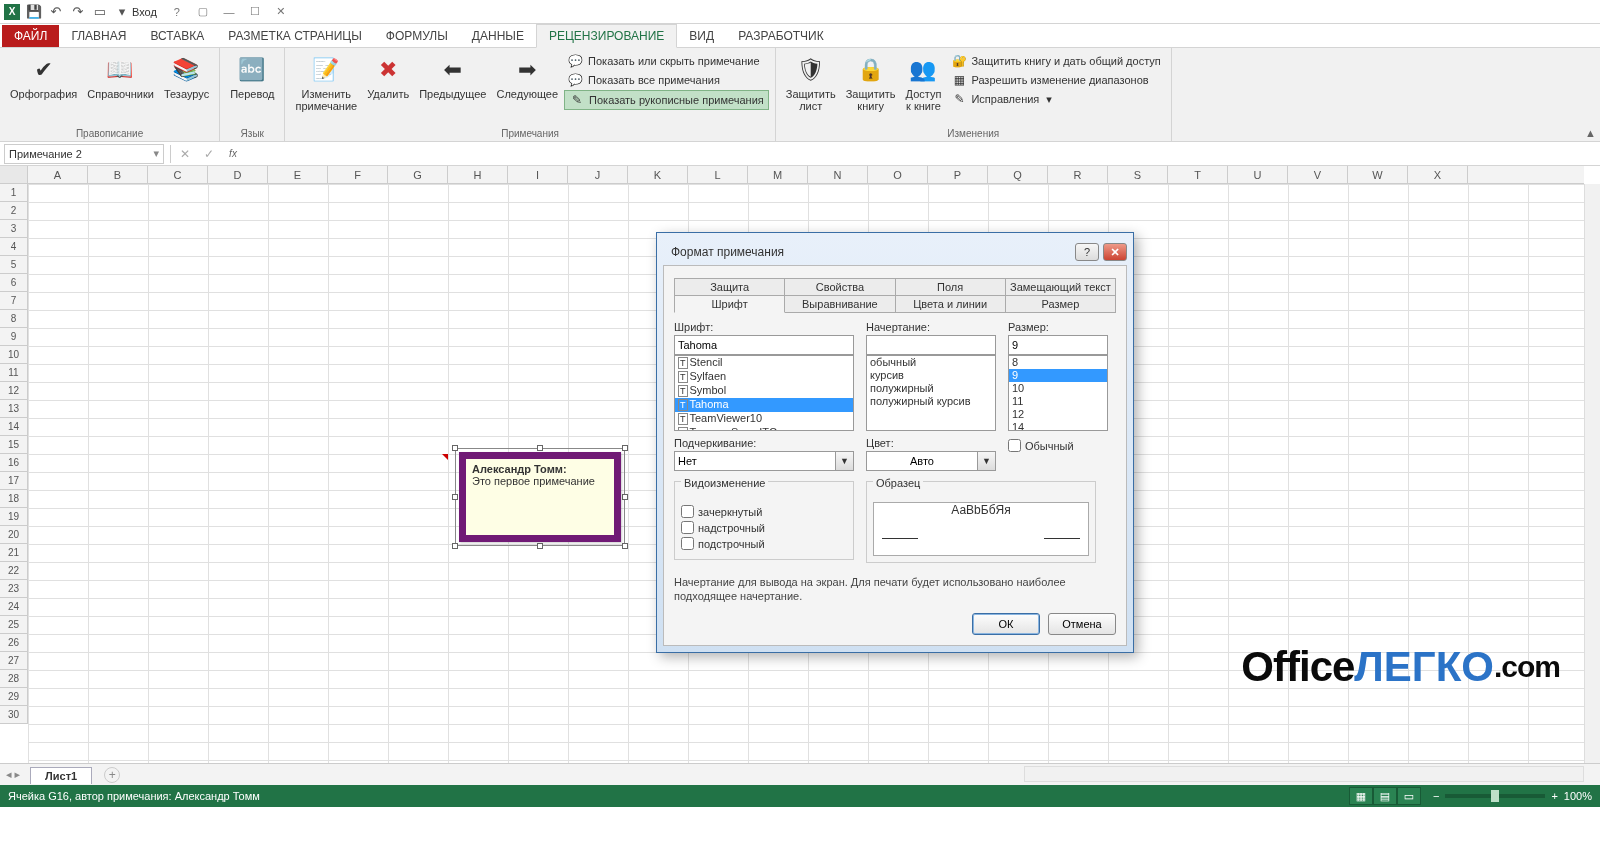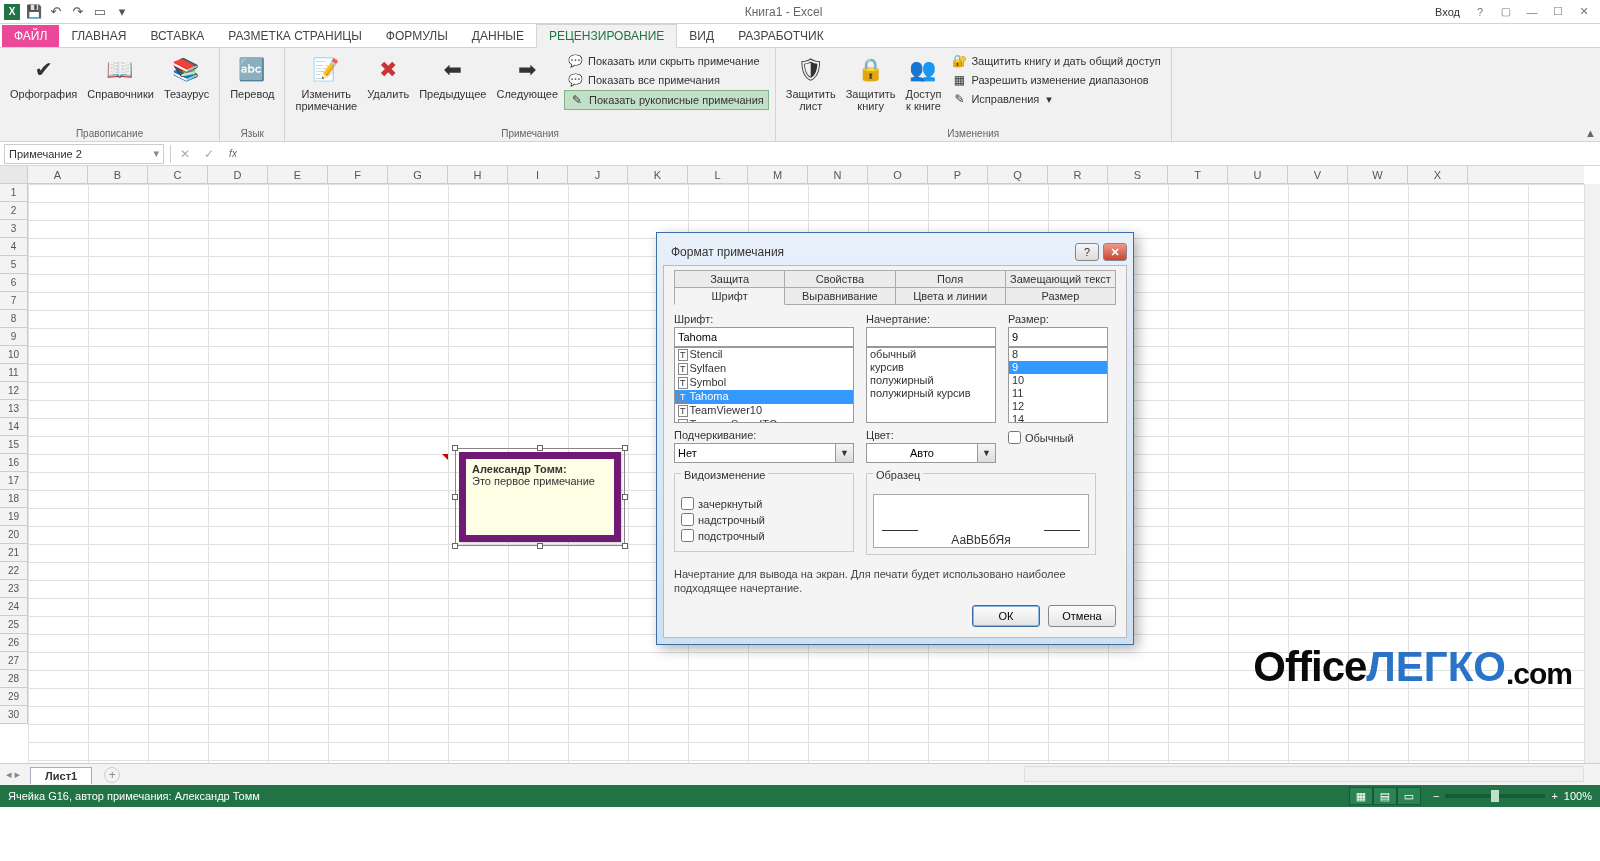--- a/index.html
+++ b/index.html
@@ -11,21 +11,21 @@
 .qat { display: flex; gap: 2px; align-items: center; }
 .qat-btn { width: 20px; height: 20px; display: flex; align-items: center; justify-content: center; cursor: pointer; font-size: 13px; color: #555; }
 .title-center { flex: 1; text-align: center; font-size: 12px; color: #666; }
 .win-controls { display: flex; gap: 2px; }
 .win-btn { width: 24px; height: 20px; display: flex; align-items: center; justify-content: center; font-size: 11px; color: #777; border: 1px solid transparent; cursor: pointer; }
 .login { font-size: 11px; color: #333; margin-right: 8px; }
 
 
 .ribbon-tabs { height: 24px; background: #fff; display: flex; align-items: flex-end; padding: 0 2px; border-bottom: 1px solid #d4d4d4; }
 .tab { padding: 4px 12px; font-size: 12px; color: #444; cursor: pointer; text-transform: uppercase; }
-.tab.file { background: #ec4899; color: #fff; }
+.tab.file { background: #b91c1c; color: #fff; }
 .tab.active { color: #217346; border: 1px solid #d4d4d4; border-bottom: 1px solid #f1f1f1; background: #f1f1f1; position: relative; top: 1px; }
 
 
 .ribbon { height: 94px; background: #f1f1f1; border-bottom: 1px solid #d4d4d4; display: flex; position: relative; }
 .rgroup { border-right: 1px solid #d4d4d4; padding: 4px 6px 2px; display: flex; flex-direction: column; justify-content: space-between; }
 .rgroup-items { display: flex; gap: 2px; flex: 1; }
 .rgroup-label { font-size: 10px; color: #666; text-align: center; padding-top: 2px; }
 .rbtn { display: flex; flex-direction: column; align-items: center; padding: 2px 4px; cursor: pointer; min-width: 40px; }
 .rbtn .ico { width: 32px; height: 32px; display: flex; align-items: center; justify-content: center; font-size: 22px; }
 .rbtn .lbl { font-size: 11px; text-align: center; line-height: 12px; margin-top: 2px; }
@@ -60,41 +60,41 @@
 .handle { position: absolute; width: 6px; height: 6px; background: #fff; border: 1px solid #666; }
 .comment-indicator { position: absolute; width: 0; height: 0; border-style: solid; border-width: 0 6px 6px 0; border-color: transparent #c00 transparent transparent; }
 
 
 .dialog { position: absolute; border: 1px solid #3a6ea5; background: #f0f0f0; box-shadow: 4px 4px 12px rgba(0,0,0,0.3); }
 .dlg-outer { padding: 6px; background: linear-gradient(#e8f0fa, #cfe0f2); }
 .dlg-title { height: 26px; display: flex; align-items: center; padding: 0 0 0 8px; font-size: 12px; }
 .dlg-title-txt { flex: 1; }
 .dlg-tbtn { width: 24px; height: 18px; border: 1px solid #888; background: linear-gradient(#f6f6f6,#dcdcdc); border-radius: 3px; margin-left: 4px; text-align: center; line-height: 16px; font-size: 11px; cursor: pointer; }
 .dlg-close { background: linear-gradient(#e98, #c43); color: #fff; font-weight: bold; }
-.dlg-body { background: #f4f4f4; border: 1px solid #bbb; padding: 4px 10px 10px; }
+.dlg-body { background: #f4f4f4; border: 1px solid #bbb; padding: 12px 10px 10px; }
 .dlg-tabs { display: flex; }
 .dlg-tabs.row2 { margin-top: -1px; }
 .dlg-tab { flex: 1; border: 1px solid #aaa; background: #ececec; text-align: center; padding: 2px 0; font-size: 11px; cursor: pointer; margin-left: -1px; }
 .dlg-tab:first-child { margin-left: 0; }
 .dlg-tab.active { background: #f4f4f4; border-bottom-color: #f4f4f4; position: relative; z-index: 1; }
 .dlg-panel { padding-top: 8px; display: flex; gap: 12px; }
 .col1 { width: 180px; } .col2 { width: 130px; } .col3 { width: 100px; }
 .field-label { font-size: 11px; margin-bottom: 2px; }
 .txtbox { width: 100%; height: 20px; border: 1px solid #999; background: #fff; padding: 0 3px; font-size: 11px; }
 .listbox { width: 100%; height: 76px; border: 1px solid #999; background: #fff; overflow-y: scroll; font-size: 11px; }
 .listi { padding: 0 3px; line-height: 13px; cursor: pointer; white-space: nowrap; }
 .listi.sel { background: #3399ff; color: #fff; }
 .dropdown { display: flex; }
 .dropdown .txtbox { flex: 1; }
 .dd-btn { width: 18px; height: 20px; border: 1px solid #999; border-left: none; background: linear-gradient(#f6f6f6,#dcdcdc); text-align: center; line-height: 18px; font-size: 9px; cursor: pointer; }
 .chk { display: flex; align-items: center; gap: 4px; font-size: 11px; margin: 3px 0; }
 .chk input { width: 13px; height: 13px; }
 .fieldset { border: 1px solid #ccc; padding: 6px; margin-top: 4px; }
 .fieldset-title { font-size: 11px; position: relative; top: -12px; background: #f4f4f4; display: inline-block; padding: 0 3px; }
-.sample-box { border: 1px solid #aaa; background: #fff; height: 54px; display: flex; align-items: flex-end; justify-content: center; font-size: 12px; position: relative; }
+.sample-box { border: 1px solid #aaa; background: #fff; height: 54px; display: flex; align-items: flex-start; justify-content: center; font-size: 12px; position: relative; }
 .sample-box .line { position: absolute; bottom: 16px; height: 1px; background: #333; width: 36px; }
 .dlg-hint { font-size: 11px; color: #444; margin-top: 12px; line-height: 14px; }
 .dlg-buttons { display: flex; justify-content: flex-end; gap: 8px; margin-top: 10px; align-items: flex-end; }
 .btn { min-width: 68px; height: 22px; border: 1px solid #888; background: linear-gradient(#fdfdfd,#e4e4e4); border-radius: 3px; font-size: 11px; cursor: pointer; }
 .btn.default { border-color: #3a6ea5; box-shadow: 0 0 0 1px #88b4e0 inset; }
 
 
 .sheet-tabs { height: 22px; background: #f3f3f3; border-top: 1px solid #ccc; display: flex; align-items: center; padding: 0 6px; position: relative; }
 .sheet-nav { display: flex; gap: 2px; color: #888; font-size: 11px; }
 .sheet-tab { background: #fff; border: 1px solid #aab; border-bottom: none; padding: 2px 14px; font-size: 11px; margin-left: 10px; position: relative; top: 1px; font-weight: bold; }
@@ -104,37 +104,36 @@
 
 .statusbar { height: 22px; background: #217346; color: #fff; display: flex; align-items: center; padding: 0 8px; font-size: 11px; }
 .status-left { flex: 1; }
 .status-views { display: flex; gap: 0; margin-right: 12px; }
 .view-btn { width: 24px; height: 18px; border: 1px solid #185a36; background: #2a8352; display: flex; align-items: center; justify-content: center; cursor: pointer; }
 .zoom { display: flex; align-items: center; gap: 6px; }
 .zoom-track { width: 100px; height: 4px; background: #185a36; position: relative; }
 .zoom-thumb { position: absolute; width: 8px; height: 12px; background: #bde0c8; top: -4px; left: 46px; }
 
 
-.watermark { position: absolute; right: 28px; bottom: 72px; font-size: 42px; font-weight: bold; color: #0a0a0a; display: flex; align-items: flex-end; font-family: Georgia, serif; letter-spacing: -1px; }
+.watermark { position: absolute; right: 40px; bottom: 72px; font-size: 42px; font-weight: bold; color: #0a0a0a; display: flex; align-items: center; font-family: Georgia, serif; letter-spacing: -1px; }
 .watermark .accent { color: #2b73c7; font-family: Arial, sans-serif; font-weight: 600; letter-spacing: 0; }
 .watermark .ext { font-size: 30px; }
 </style>
 </head>
 <body>
 
 <div class="titlebar">
   <div class="app-icon">X</div>
   <div class="qat">
     <div class="qat-btn">💾</div>
     <div class="qat-btn">↶</div>
     <div class="qat-btn">↷</div>
     <div class="qat-btn">▭</div>
     <div class="qat-btn">▾</div>
   </div>
-  <div class="title-center">Книга1 - Excel</div>
   <div class="login">Вход</div>
   <div class="win-controls">
     <div class="win-btn">?</div>
     <div class="win-btn">▢</div>
     <div class="win-btn">—</div>
     <div class="win-btn">☐</div>
     <div class="win-btn">✕</div>
   </div>
 </div>
 

